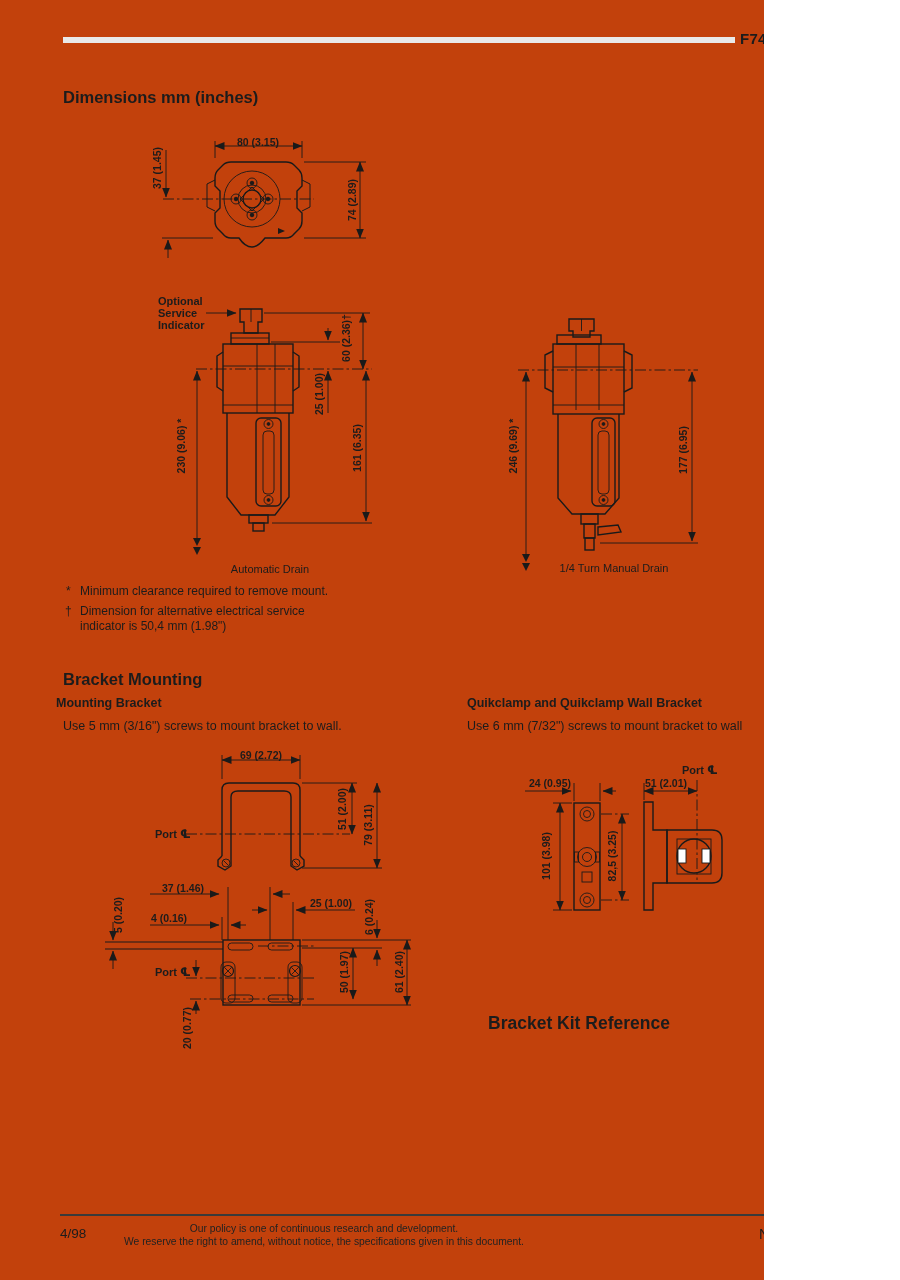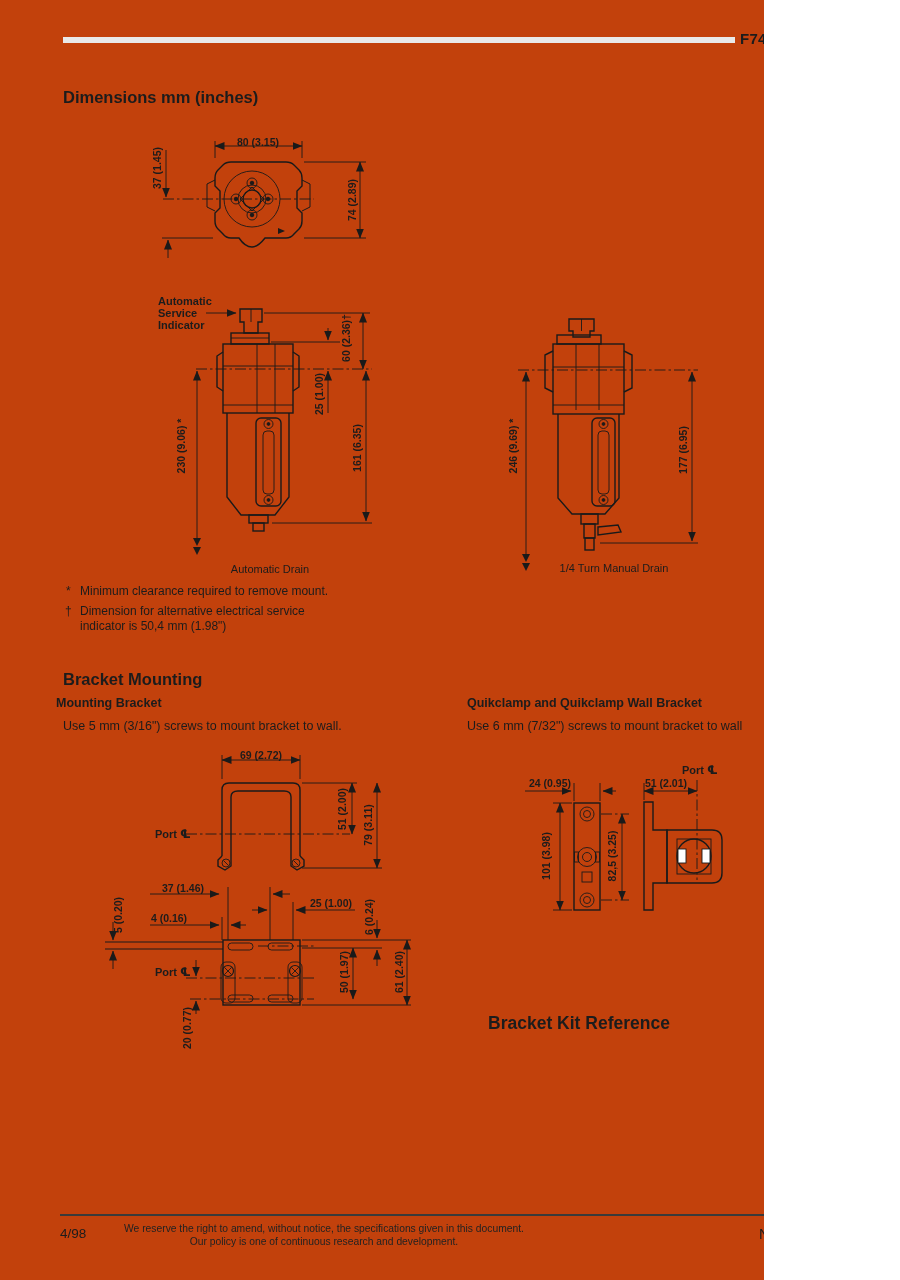--- a/index.html
+++ b/index.html
@@ -239,21 +239,21 @@
         <line x1="644" y1="791" x2="697" y2="791" stroke-width="0.9" marker-start="url(#ah)" marker-end="url(#ah)"></line>
       </g>
     </g>
   </svg>
 
   <div class="dim hd" style="left:258px;top:136px;">80 (3.15)</div>
   <div class="dim vd" style="left:157px;top:168px;">37 (1.45)</div>
   <div class="dim vd" style="left:352px;top:200px;">74 (2.89)</div>
 
   <div class="callout" style="left:158px;top:295px;">
-    <div>Automatic</div>
+    <div>Optional</div>
     <div>Service</div>
     <div>Indicator</div>
   </div>
   <div class="dim vd" style="left:346px;top:338px;">60 (2.36)†</div>
   <div class="dim vd" style="left:319px;top:394px;">25 (1.00)</div>
   <div class="dim vd" style="left:357px;top:448px;">161 (6.35)</div>
   <div class="dim vd" style="left:181px;top:446px;">230 (9.06) *</div>
   <div class="cap" style="left:270px;top:563px;">Automatic Drain</div>
 
   <div class="dim vd" style="left:513px;top:446px;">246 (9.69) *</div>
@@ -300,20 +300,20 @@
   <div class="lbl" style="left:682px;top:763px;">
     <span>Port</span>
     <span class="clsym">℄</span>
   </div>
 
   <div class="kit-title" style="left:488px;top:1013px;">Bracket Kit Reference</div>
 
   <div class="footer-line"></div>
   <div class="f-issue">4/98</div>
   <div class="f-policy">
+    <div>Our policy is one of continuous research and development.</div>
     <div>We reserve the right to amend, without notice, the specifications given in this document.</div>
-    <div>Our policy is one of continuous research and development.</div>
   </div>
   <div class="f-ref">
     <span>N/AL.</span><span class="b">4.083.</span><span>100.03</span>
   </div>
 
 </div>
 
 </body></html>

